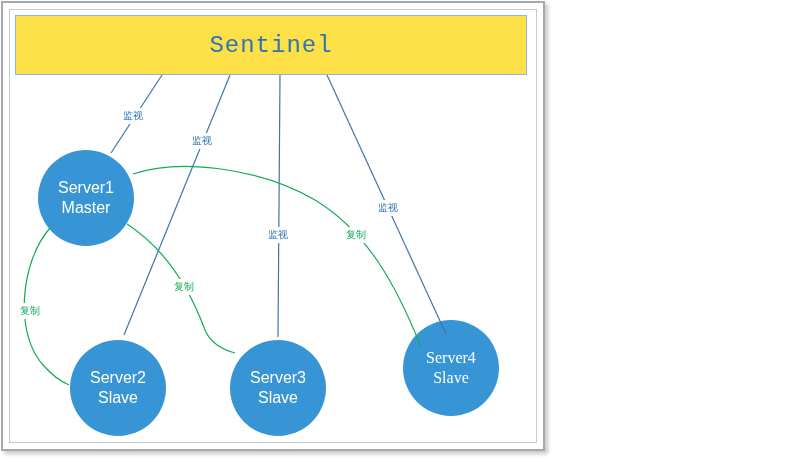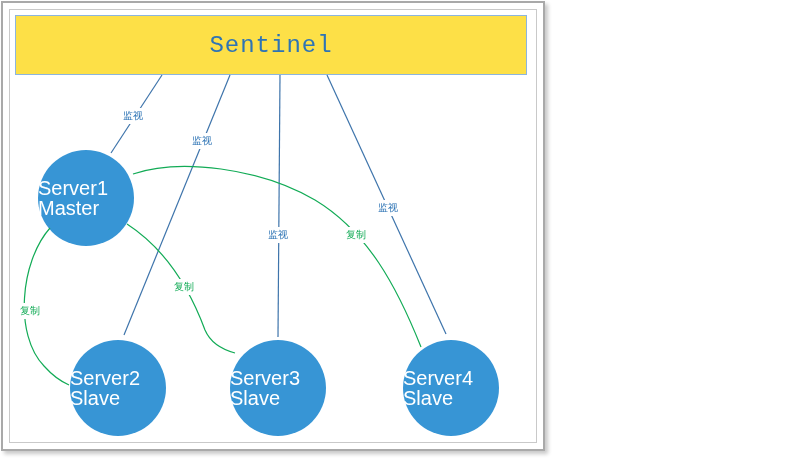--- a/index.html
+++ b/index.html
@@ -22,27 +22,27 @@
     position:absolute;left:15px;top:15px;width:510px;height:58px;
     background:#fde047;border:1px solid #8cb5de;
     display:flex;align-items:center;justify-content:center;
     font-family:"Liberation Mono","DejaVu Sans Mono",monospace;
     font-size:24px;color:#2e74b5;letter-spacing:1px;
   }
   
   .node{
     position:absolute;width:96px;height:96px;border-radius:50%;
     background:#3795d5;color:#ffffff;
-    display:flex;flex-direction:column;align-items:flex-start;justify-content:center;
-    font-size:20px;line-height:20px;text-align:center;
+    display:flex;flex-direction:column;align-items:center;justify-content:center;
+    font-size:16px;line-height:20px;text-align:center;
   }
   .node-s1{left:38px;top:150px;}
   .node-s2{left:70px;top:340px;}
   .node-s3{left:230px;top:340px;}
-  .node-s4{left:403px;top:340px;}
+  .node-s4{left:403px;top:320px;font-family:Liberation Serif, serif;}
   
   svg.edges{position:absolute;left:0;top:0;width:795px;height:458px;pointer-events:none;}
   svg.edges line,svg.edges path{fill:none;stroke-width:1.2px;}
   .e-monitor{stroke:#3e74ab;}
   .e-replicate{stroke:#12ab56;}
   
   .edge-label{
     position:absolute;transform:translate(-50%,-50%);
     background:#ffffff;padding:0 2px;font-size:10px;line-height:16px;white-space:nowrap;
   }

